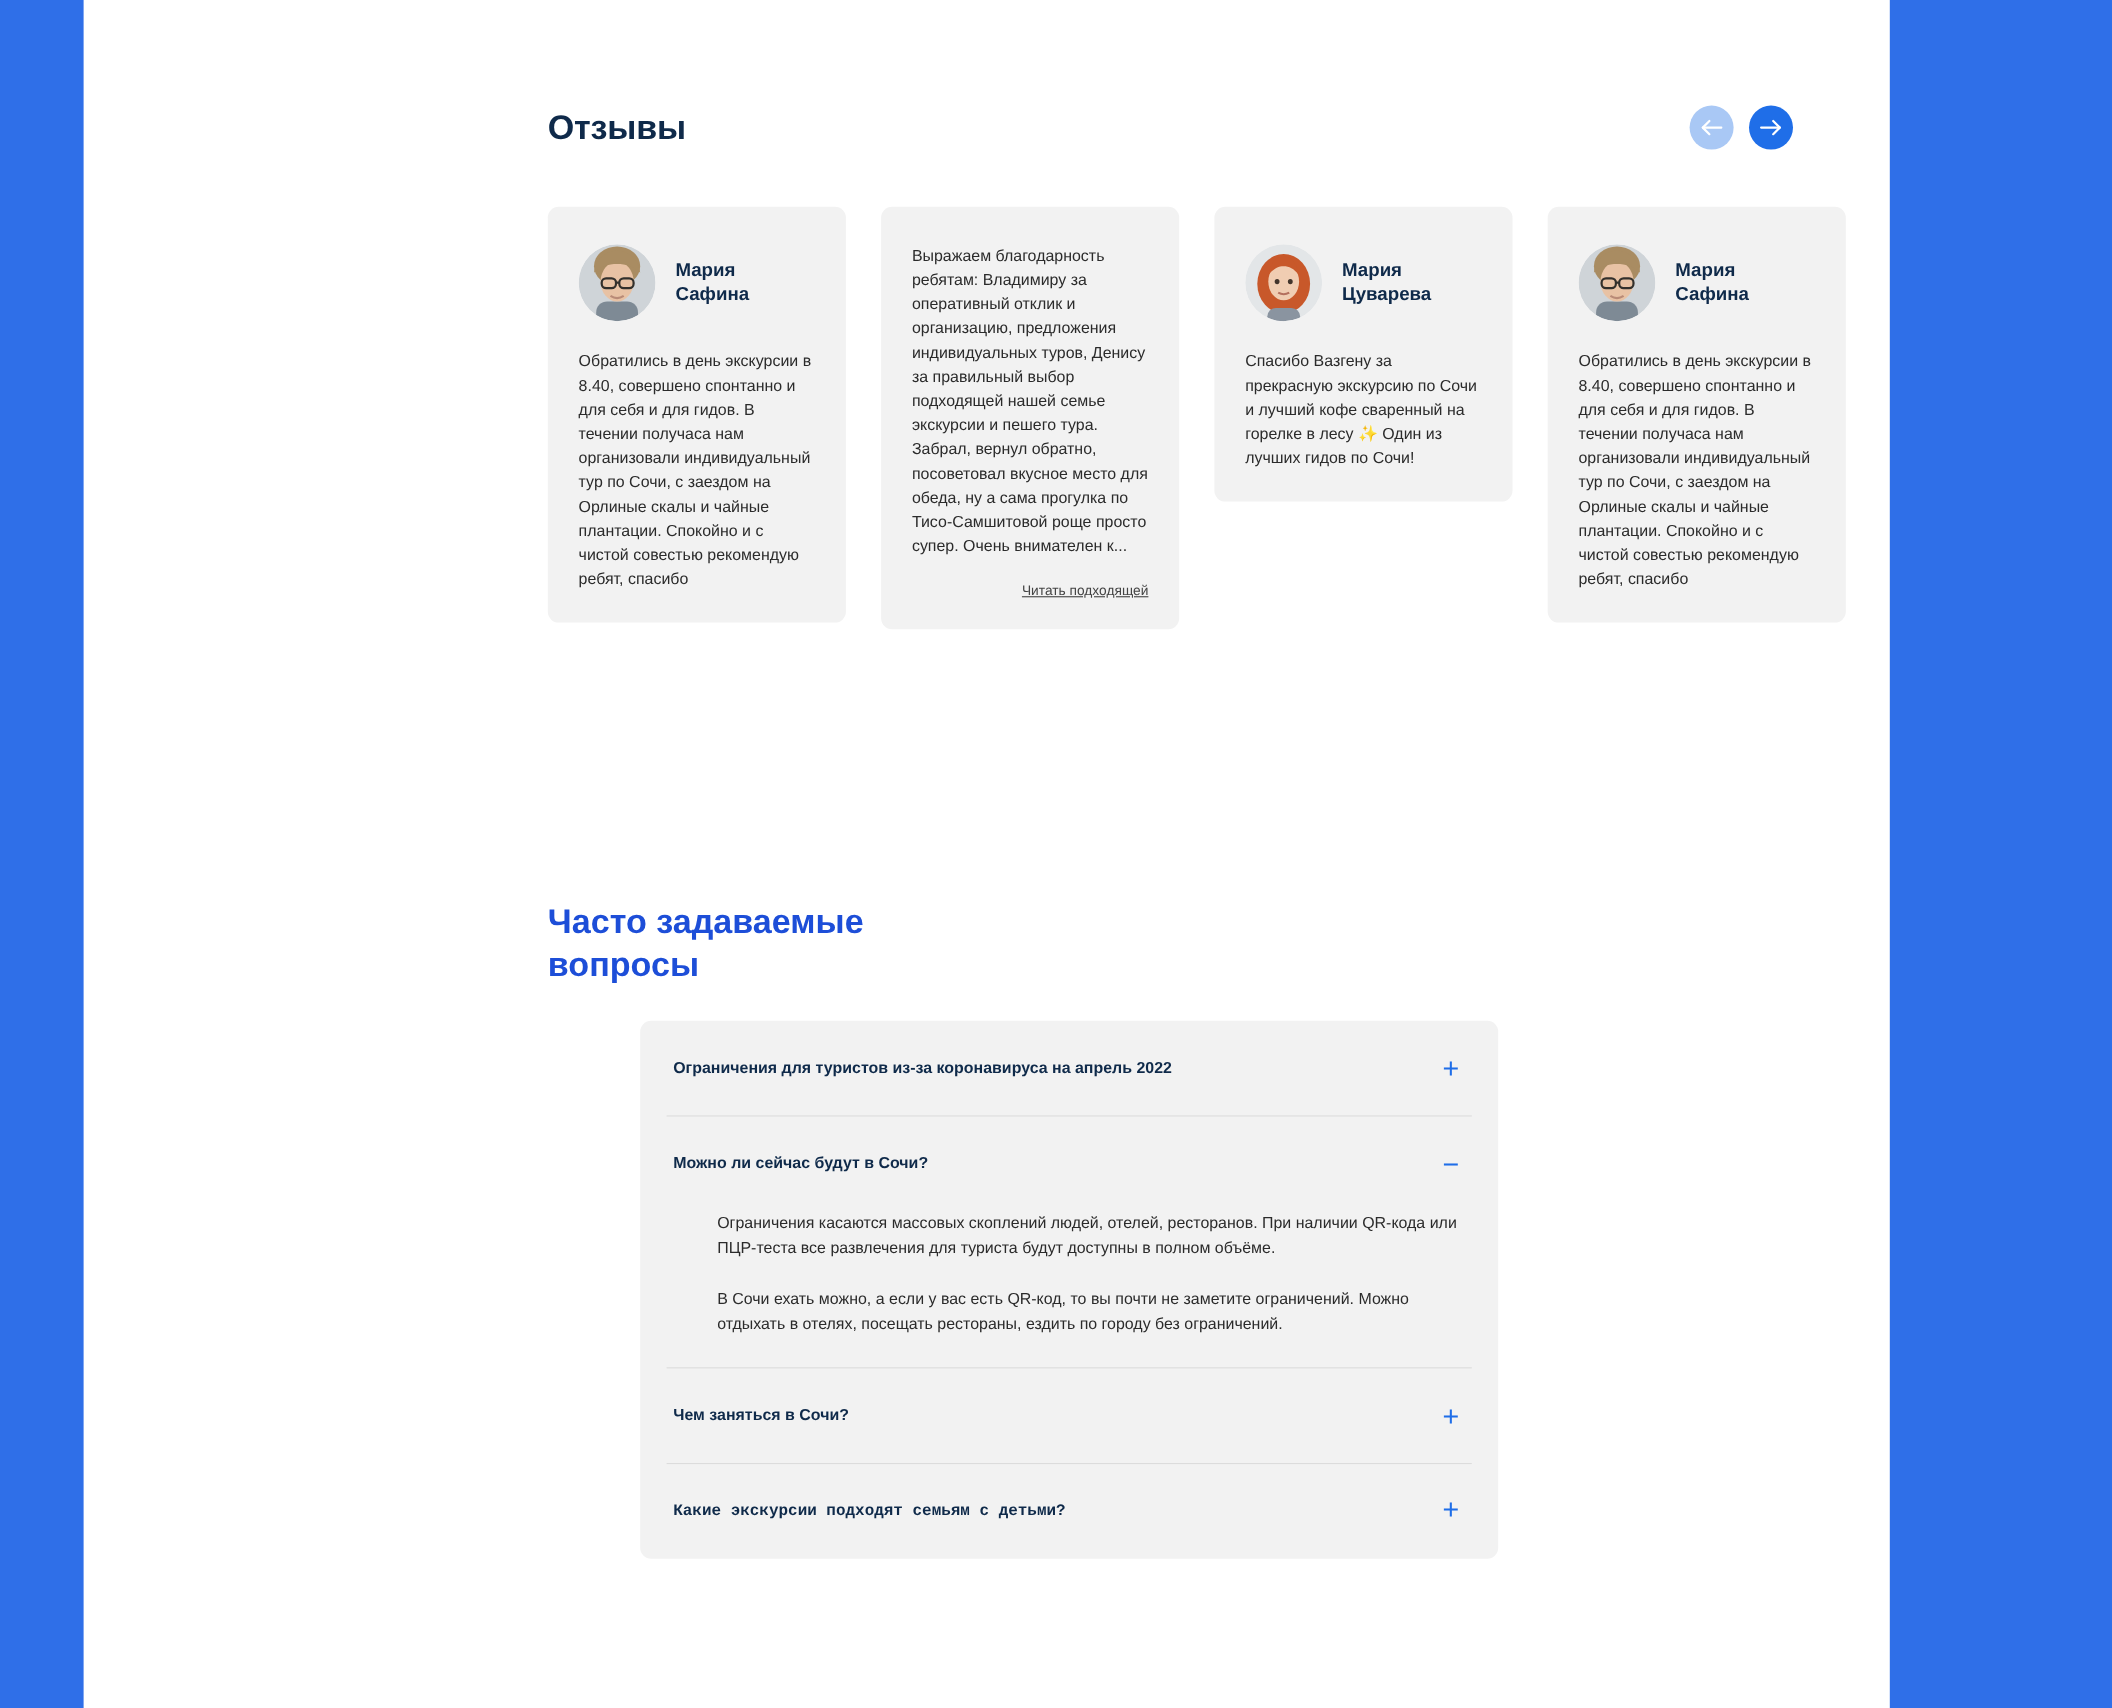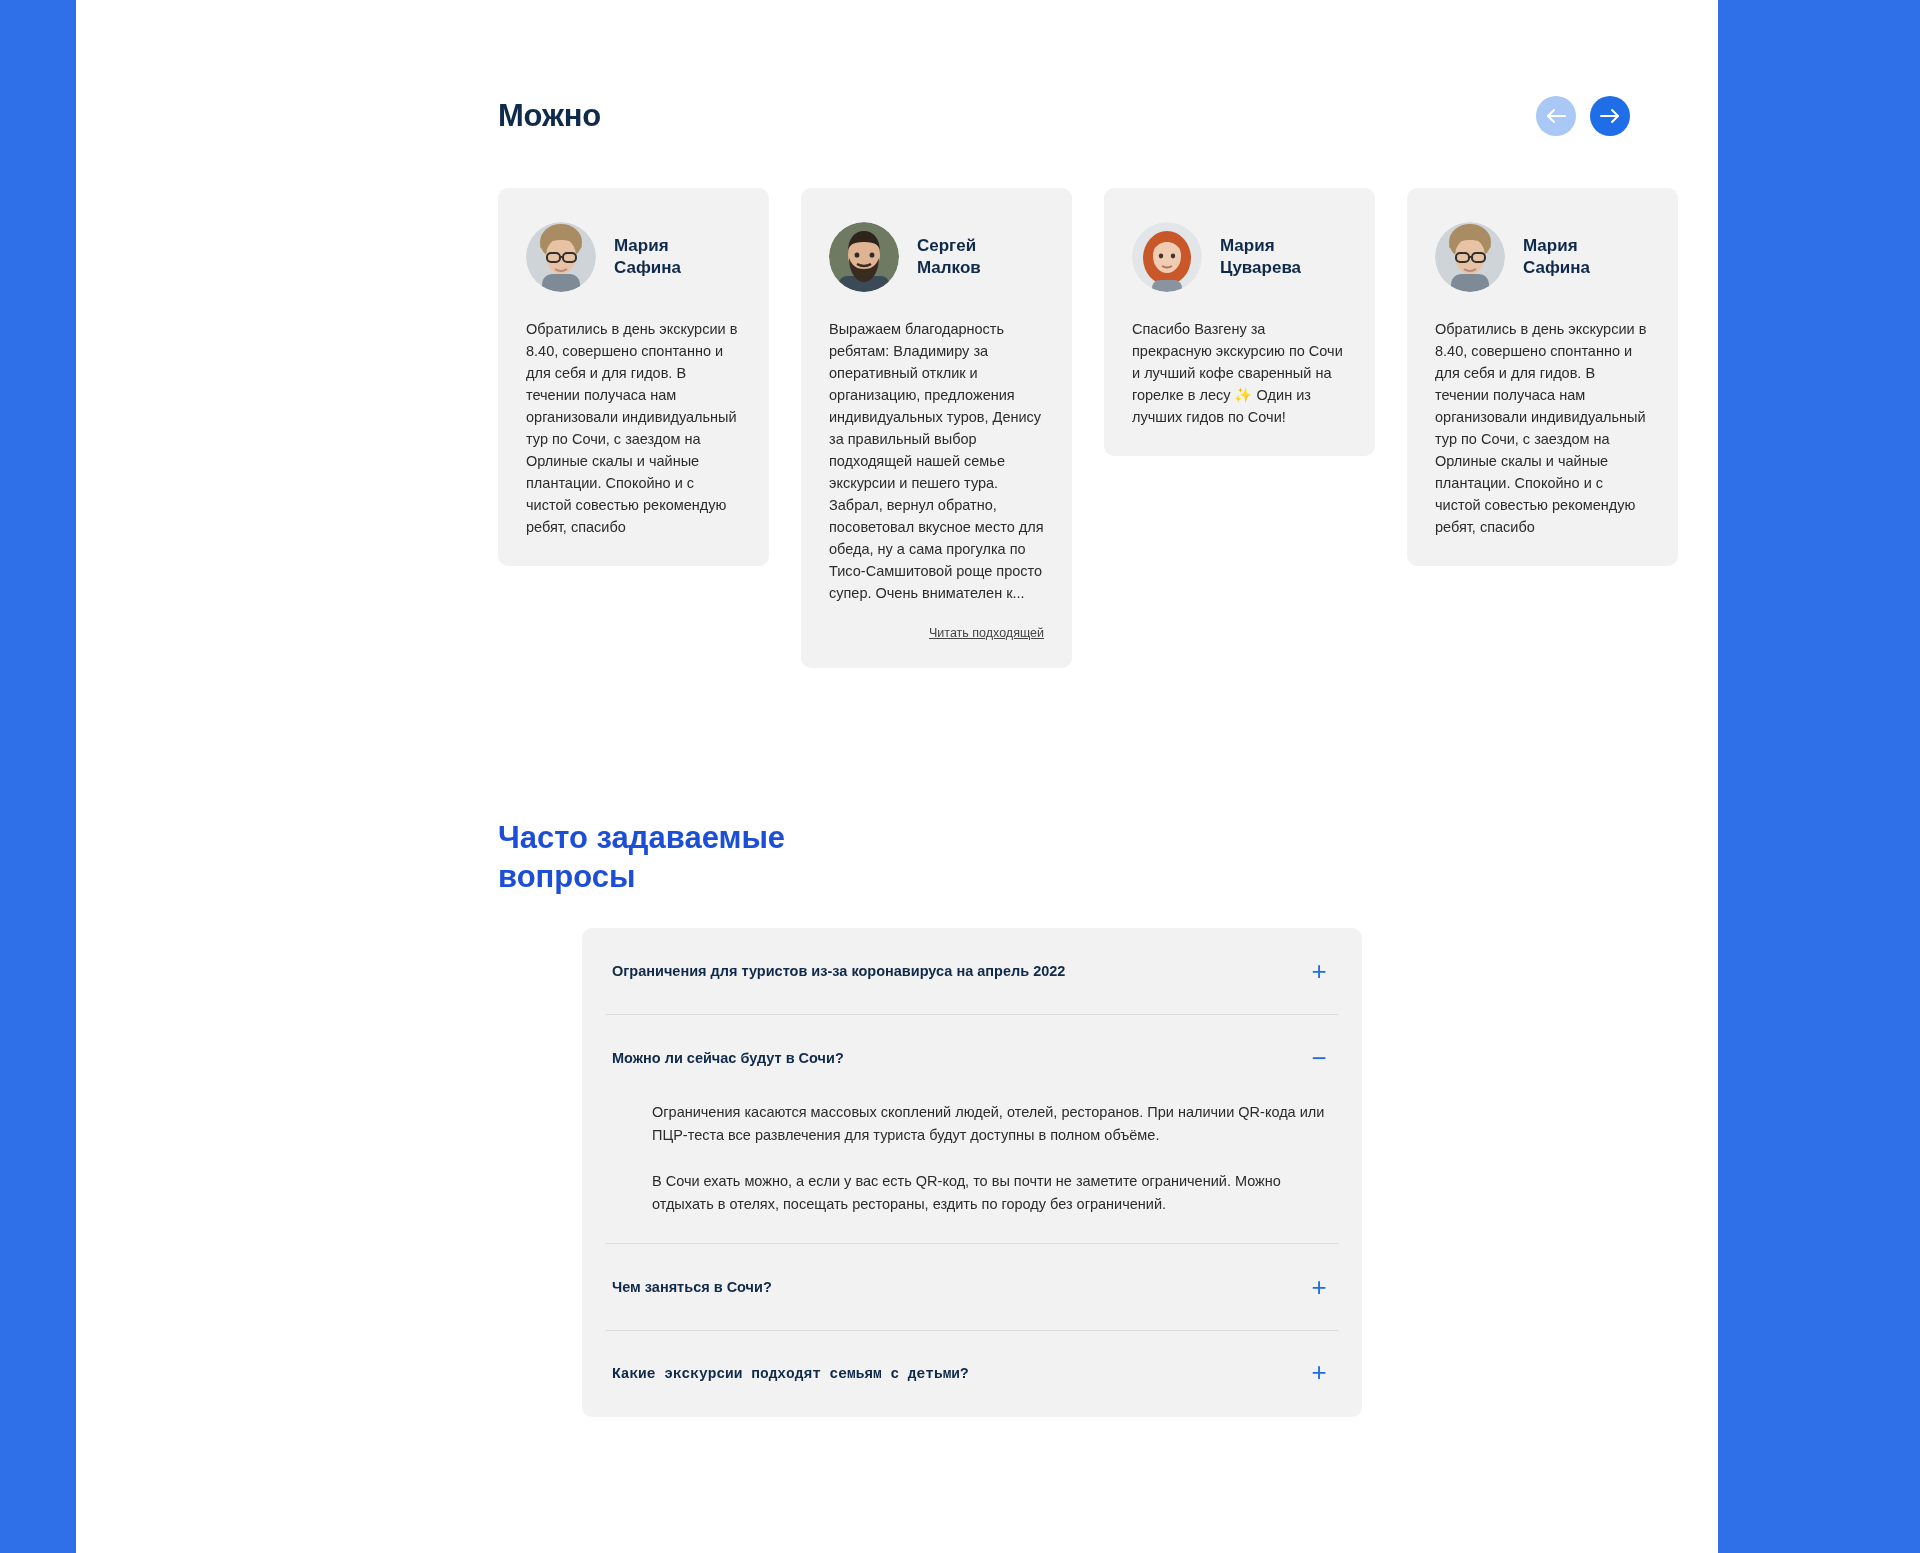--- a/index.html
+++ b/index.html
@@ -163,21 +163,21 @@
   }
   .faq-answer p:last-child { margin-bottom: 0; }
 </style>
 </head>
 <body>
 
 <div class="page">
   <div class="content">
 
     <div class="reviews-head">
-      <h2 class="section-title">Можно</h2>
+      <h2 class="section-title">Отзывы</h2>
       <div class="nav-arrows">
         <button class="arrow-btn arrow-prev">
           <span>
             <svg width="20" height="16" viewBox="0 0 20 16" fill="none" aria-hidden="true">
               <path d="M19 8H2" stroke="#ffffff" stroke-width="2" stroke-linecap="round"></path>
               <path d="M8 2L2 8L8 14" stroke="#ffffff" stroke-width="2" stroke-linecap="round" stroke-linejoin="round"></path>
             </svg>
           </span>
         </button>
         <button class="arrow-btn arrow-next">
@@ -215,43 +215,20 @@
               </g>
             </svg>
           </div>
           <div class="reviewer-name">Мария
 Сафина</div>
         </div>
         <div class="review-text">Обратились в день экскурсии в 8.40, совершено спонтанно и для себя и для гидов. В течении получаса нам организовали индивидуальный тур по Сочи, с заездом на Орлиные скалы и чайные плантации. Спокойно и с чистой совестью рекомендую ребят, спасибо</div>
       </div>
 
       <div class="review-card">
-        <div class="review-head">
-          <div class="avatar">
-            <svg viewBox="0 0 70 70" aria-hidden="true">
-              <defs>
-                  <clipPath id="c2">
-                    <circle cx="35" cy="35" r="35"></circle>
-                  </clipPath>
-                </defs>
-              <g clip-path="url(#c2)">
-                <rect width="70" height="70" fill="#6f7a63"></rect>
-                <rect x="10" y="54" width="50" height="24" rx="8" fill="#3b4a57"></rect>
-                <ellipse cx="35" cy="33" rx="16" ry="19" fill="#e0b392"></ellipse>
-                <path d="M19 30c0-14 7-21 16-21s16 7 16 21c0-6-4-10-16-10s-16 4-16 10z" fill="#2f241c"></path>
-                <path d="M20 36c0 14 7 24 15 24s15-10 15-24c-3 8-8 11-15 11s-12-3-15-11z" fill="#3a2b20"></path>
-                <ellipse cx="28" cy="33" rx="2.4" ry="2.6" fill="#2b2b2b"></ellipse>
-                <ellipse cx="43" cy="33" rx="2.4" ry="2.6" fill="#2b2b2b"></ellipse>
-                <path d="M28 42q7 4 14 0" stroke="#3a2b20" stroke-width="2.5" fill="none"></path>
-              </g>
-            </svg>
-          </div>
-          <div class="reviewer-name">Сергей
-Малков</div>
-        </div>
         <div class="review-text">Выражаем благодарность ребятам: Владимиру за оперативный отклик и организацию, предложения индивидуальных туров, Денису за правильный выбор подходящей нашей семье экскурсии и пешего тура. Забрал, вернул обратно, посоветовал вкусное место для обеда, ну а сама прогулка по Тисо-Самшитовой роще просто супер. Очень внимателен к...</div>
         <a class="read-more">Читать подходящей</a>
       </div>
 
       <div class="review-card">
         <div class="review-head">
           <div class="avatar">
             <svg viewBox="0 0 70 70" aria-hidden="true">
               <defs>
                   <clipPath id="c3">

